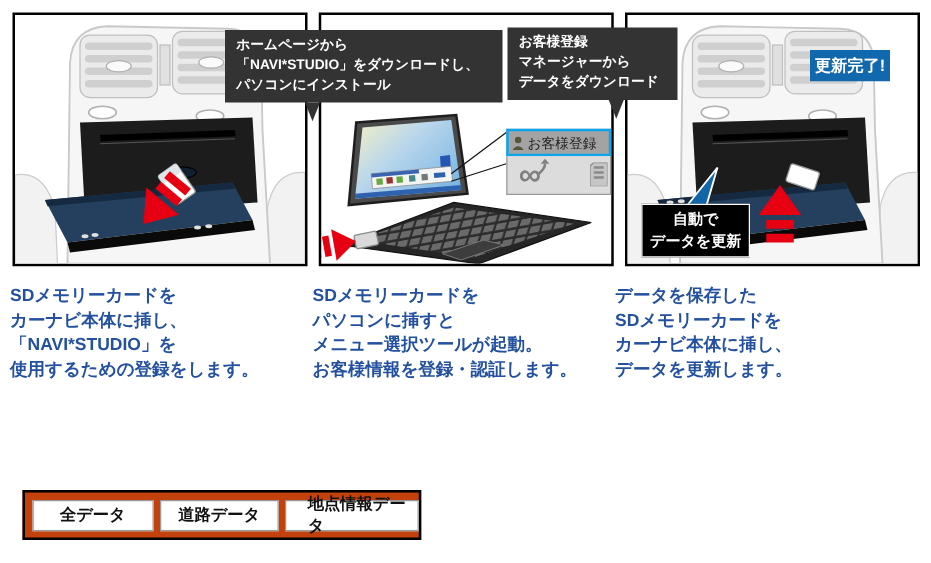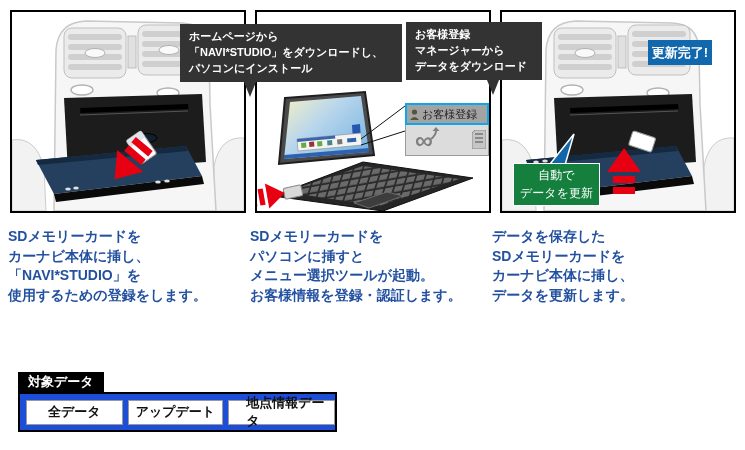--- a/index.html
+++ b/index.html
@@ -19,36 +19,36 @@
           line-height:1.45;padding:5px 9px;box-sizing:border-box;white-space:pre-line;z-index:6;}
   #bubble1{left:180px;top:24px;width:222px;}
   #bubble2{left:406px;top:22px;width:136px;}
   .tail{position:absolute;top:100%;width:0;height:0;border-left:6px solid transparent;
         border-right:6px solid transparent;border-top:15px solid #333;}
   #bubble1 .tail{left:64px;} #bubble2 .tail{left:81px;}
 
   .badge{position:absolute;left:648px;top:40px;width:64px;height:25px;background:#1268ad;
          color:#fff;font-size:13px;font-weight:bold;display:flex;align-items:center;
          justify-content:center;z-index:6;}
-  .bluebubble{position:absolute;left:513px;top:163px;width:87px;background:#15803d;
-         border:1px solid #fff;color:#fff;font-size:12px;font-weight:normal;text-align:center;
+  .bluebubble{position:absolute;left:513px;top:163px;width:87px;background:#000000;
+         border:1px solid #fff;color:#fff;font-size:12px;font-weight:bold;text-align:center;
          line-height:1.5;padding:2px 2px 3px;box-sizing:border-box;white-space:pre-line;z-index:6;}
 
   .callout{position:absolute;left:148px;top:91px;width:84px;z-index:4;}
   .reg-btn{display:flex;align-items:center;gap:3px;background:#a3a3a3;border:2px solid #0ea5e9;
            height:22px;box-sizing:border-box;padding:0 3px;font-size:11px;color:#222;white-space:nowrap;}
   .gray-box{position:relative;background:#dcdcdc;border:1px solid #9a9a9a;border-top:none;
             height:30px;display:flex;align-items:center;overflow:hidden;}
   .inf{font-size:25px;font-weight:bold;color:#808080;line-height:1;margin-left:9px;}
   .sdico{position:absolute;right:2px;top:5px;}
 
   .tab{position:absolute;left:18px;top:372px;height:20px;background:#000;color:#fff;
        font-size:13px;font-weight:bold;line-height:20px;padding:0 10px;z-index:2;}
   .tbox{position:absolute;left:18px;top:392px;width:319px;height:40px;border:2px solid #000;
-        box-sizing:border-box;background:#1d4ed8;display:flex;align-items:center;
+        box-sizing:border-box;background:#c2410c;display:flex;align-items:center;
         padding-left:6px;gap:5px;}
   .tbtn{border:1px solid #999;background:#fff;font-size:13px;font-weight:bold;color:#111;
         height:23px;display:flex;align-items:center;justify-content:center;cursor:pointer;}
   .tbtn.w1{width:97px;} .tbtn.w2{width:96px;} .tbtn.w3{width:90px;padding-left:17px;}
 </style>
 </head>
 <body>
 
 <div id="stage">
 
@@ -234,20 +234,19 @@
 使用するための登録をします。</div>
   <div class="caption" id="cap2">SDメモリーカードを
 パソコンに挿すと
 メニュー選択ツールが起動。
 お客様情報を登録・認証します。</div>
   <div class="caption" id="cap3">データを保存した
 SDメモリーカードを
 カーナビ本体に挿し、
 データを更新します。</div>
 
-  <div class="tab">対象データ</div>
   <div class="tbox">
     <div class="tbtn w1">全データ</div>
-    <div class="tbtn w2">アップデート</div>
+    <div class="tbtn w2">道路データ</div>
     <div class="tbtn w3">地点情報データ</div>
   </div>
 
 </div>
 
 </body></html>

